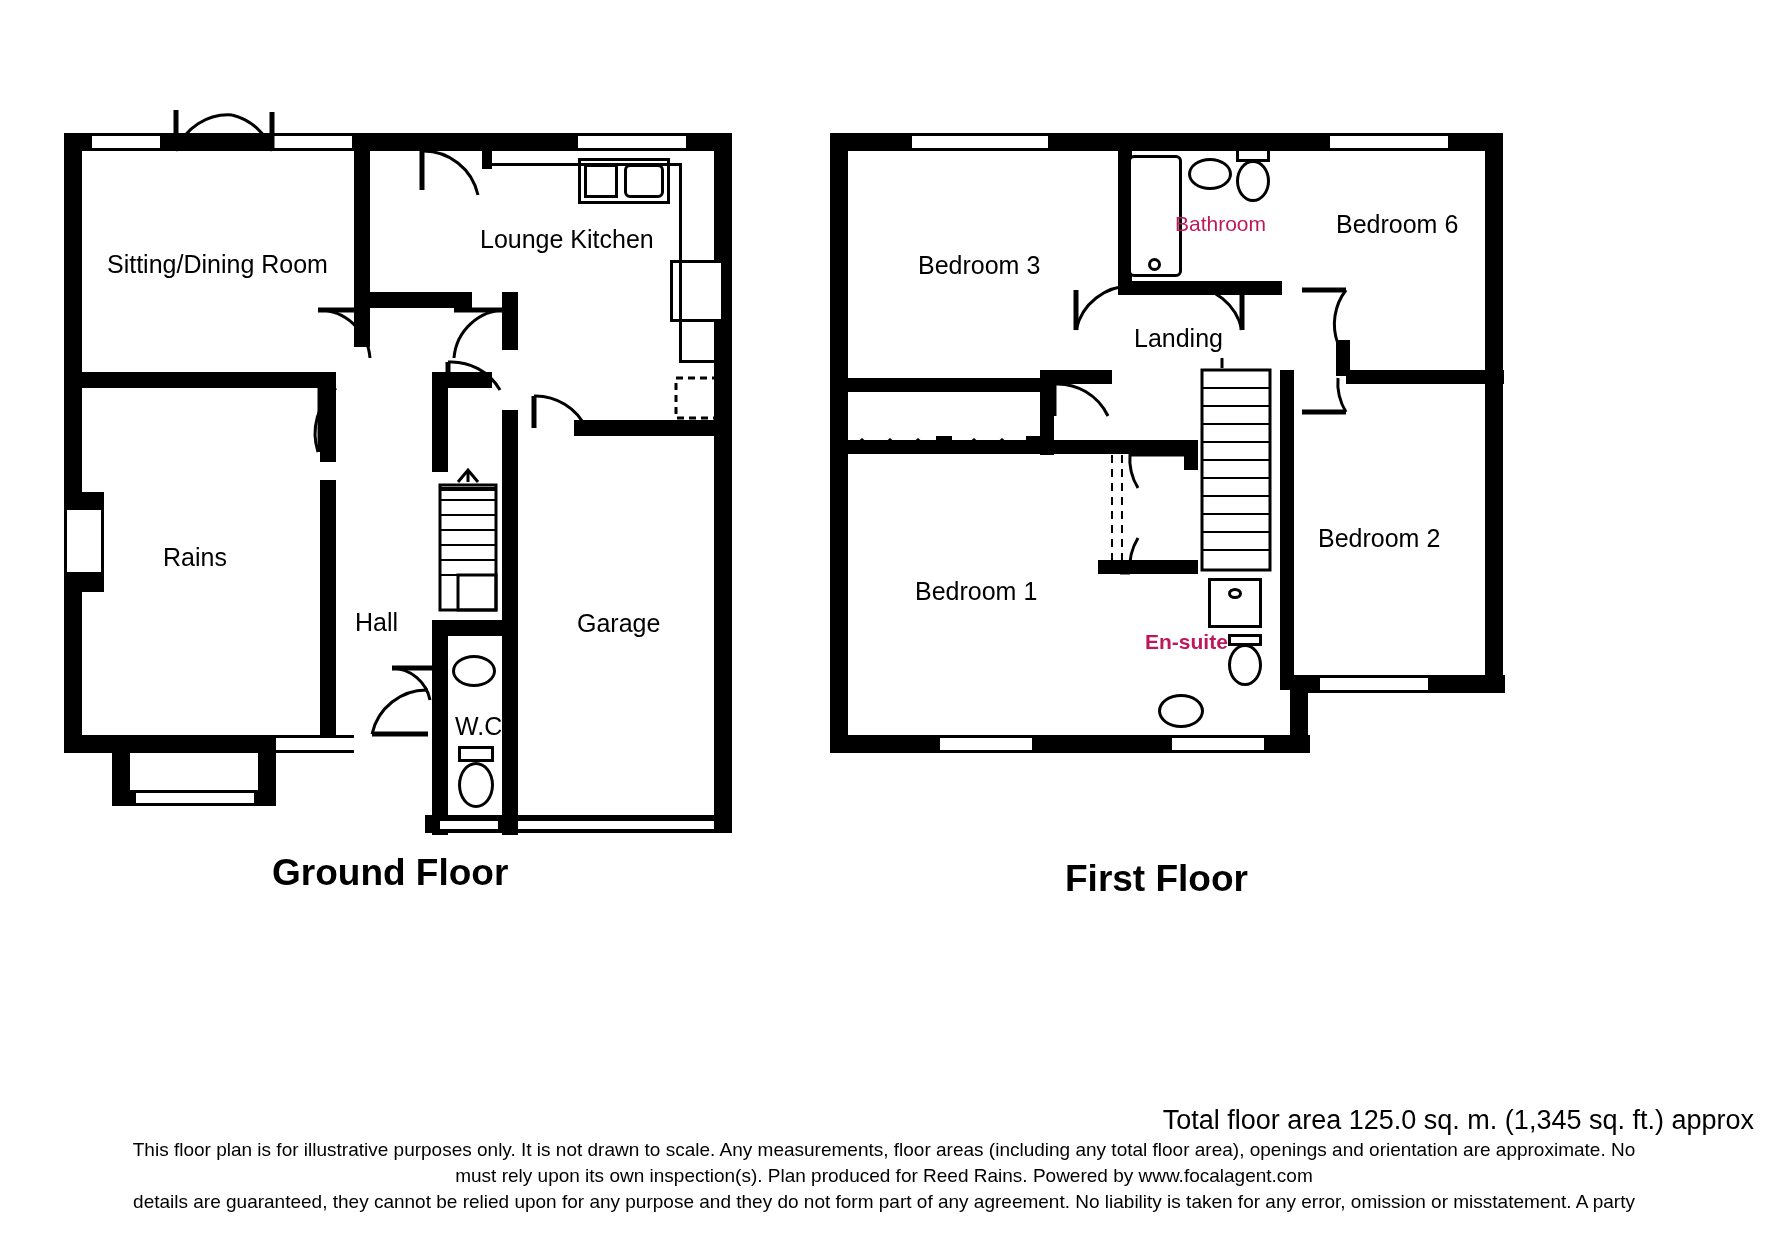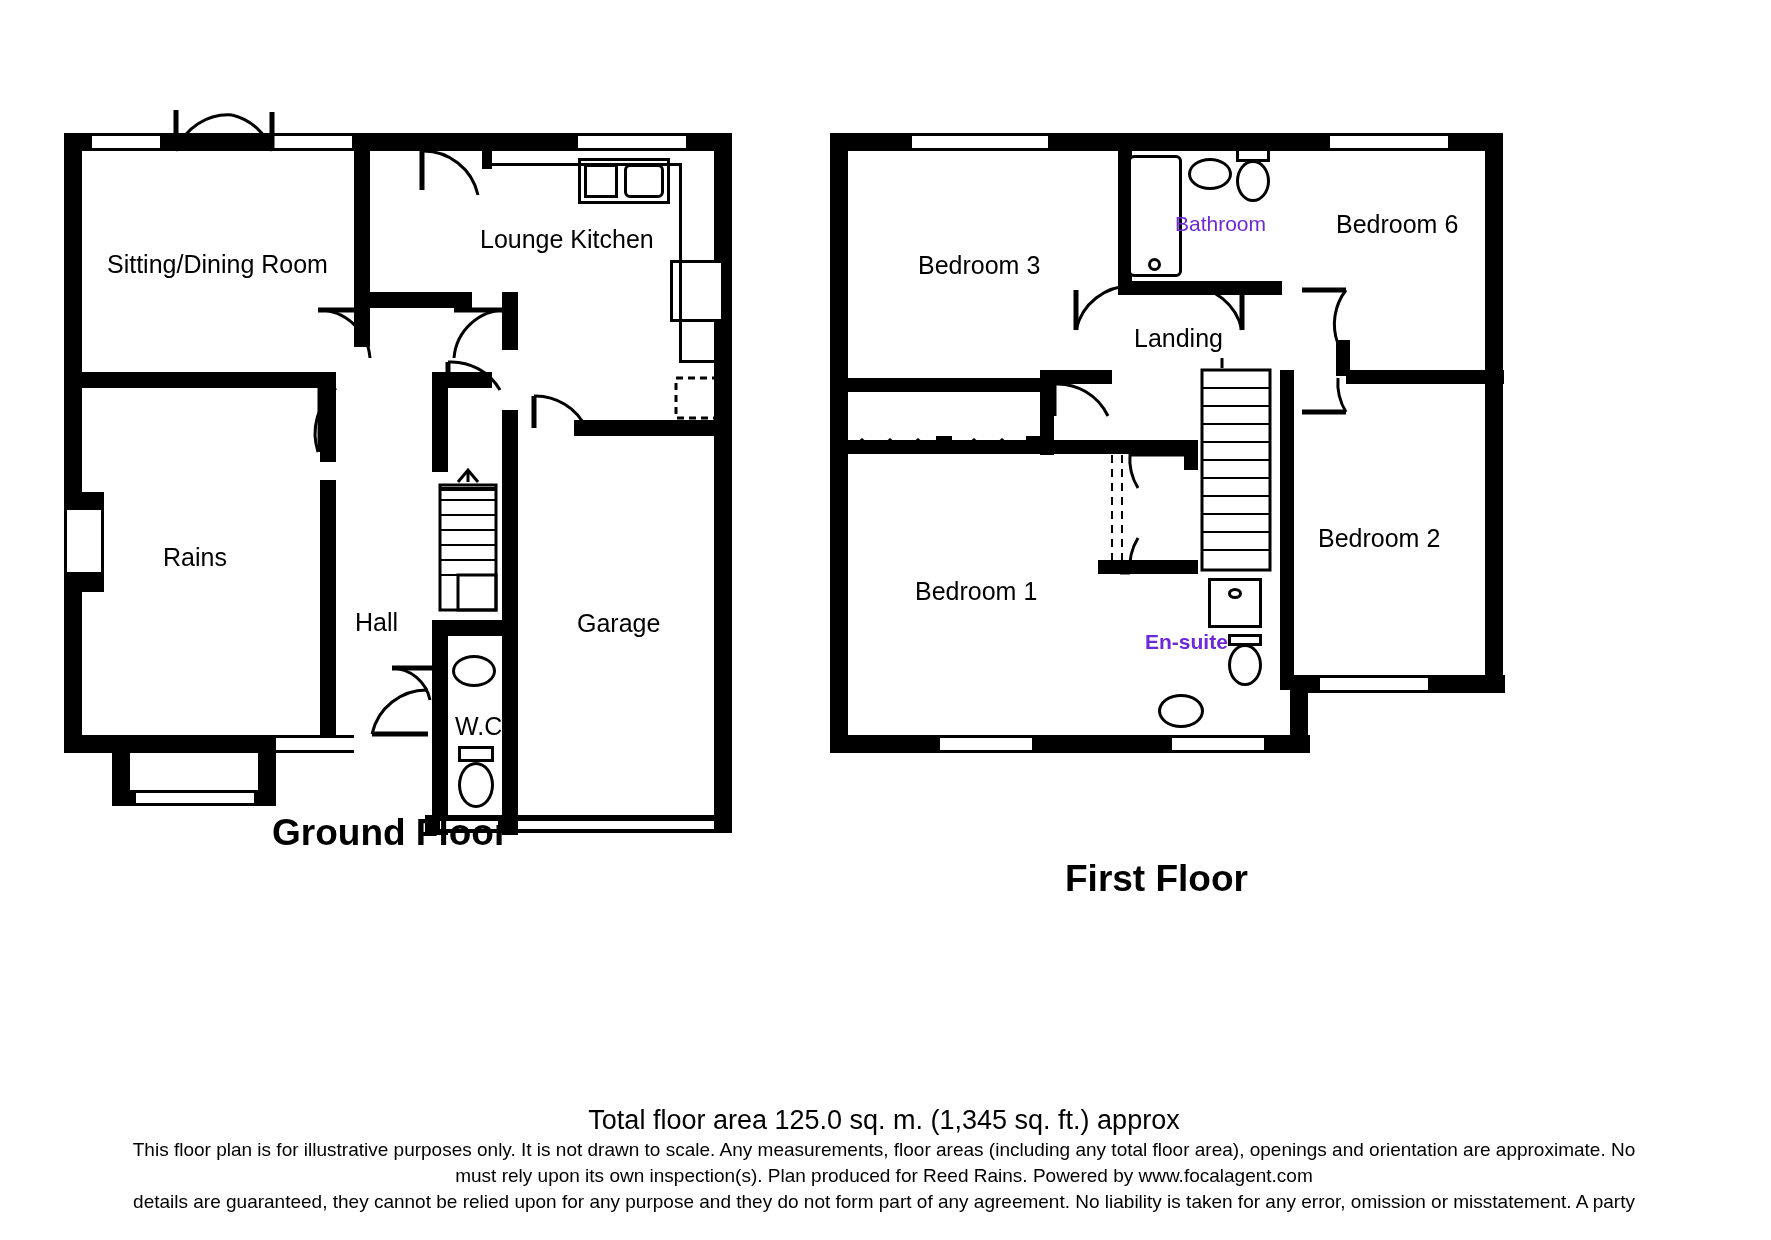--- a/index.html
+++ b/index.html
@@ -1,28 +1,28 @@
 <!DOCTYPE html>
 <html><head>
 <meta charset="utf-8">
 <style>
   html,body{margin:0;padding:0;background:#fff;}
   body{width:1771px;height:1240px;position:relative;font-family:"Liberation Sans", sans-serif;color:#000;overflow:hidden;}
   .plan{position:absolute;}
   .wall{position:absolute;background:#000;}
   .thin{position:absolute;background:#000;}
   .room-label{position:absolute;font-size:25px;color:#000;white-space:nowrap;}
-  .small-label{position:absolute;font-size:21px;color:#6d28d9;white-space:nowrap;}
+  .small-label{position:absolute;font-size:21px;color:#be185d;white-space:nowrap;}
   .floor-title{position:absolute;font-size:37px;font-weight:bold;white-space:nowrap;}
   .window{position:absolute;background:#fff;border-top:3px solid #000;border-bottom:3px solid #000;box-sizing:border-box;}
   .windowv{position:absolute;background:#fff;border-left:3px solid #000;border-right:3px solid #000;box-sizing:border-box;}
   .fixture{position:absolute;border:3px solid #000;box-sizing:border-box;background:#fff;}
   .oval{position:absolute;border:3px solid #000;box-sizing:border-box;background:#fff;border-radius:50%;}
   .footer{position:absolute;left:14px;top:1105px;width:1740px;}
-  .footer .total{font-size:27px;text-align:center;}
+  .footer .total{font-size:27px;text-align:right;}
   .footer .disc{font-size:19px;text-align:center;line-height:1.27;margin-top:2px;}
   svg.ov{position:absolute;left:0;top:0;overflow:visible;}
 </style>
 </head>
 <body>
 
 <div class="plan" style="left:0;top:0;width:880px;height:1000px;">
 
   <div class="wall" style="left:64px;top:133px;width:668px;height:18px;"></div>
   <div class="wall" style="left:64px;top:133px;width:18px;height:620px;"></div>
@@ -114,21 +114,21 @@
   <div class="oval" style="left:458px;top:762px;width:36px;height:46px;"></div>
   <div class="fixture" style="left:458px;top:746px;width:36px;height:16px;"></div>
 
   <div class="room-label" style="left:107px;top:250px;">Sitting/Dining Room</div>
   <div class="room-label" style="left:480px;top:225px;">Lounge Kitchen</div>
   <div class="room-label" style="left:163px;top:543px;">Rains</div>
   <div class="room-label" style="left:355px;top:608px;">Hall</div>
   <div class="room-label" style="left:577px;top:609px;">Garage</div>
   <div class="room-label" style="left:455px;top:712px;">W.C.</div>
 
-  <div class="floor-title" style="left:272px;top:812px;">Ground Floor</div>
+  <div class="floor-title" style="left:272px;top:852px;">Ground Floor</div>
 </div>
 
 <div class="plan" style="left:790px;top:0;width:800px;height:1000px;">
 
   <div class="wall" style="left:40px;top:133px;width:450px;height:18px;"></div>
   <div class="wall" style="left:468px;top:133px;width:245px;height:18px;"></div>
   <div class="wall" style="left:40px;top:133px;width:18px;height:620px;"></div>
   <div class="wall" style="left:695px;top:133px;width:18px;height:560px;"></div>
   <div class="wall" style="left:40px;top:735px;width:360px;height:18px;"></div>
   <div class="wall" style="left:380px;top:735px;width:140px;height:18px;"></div>

